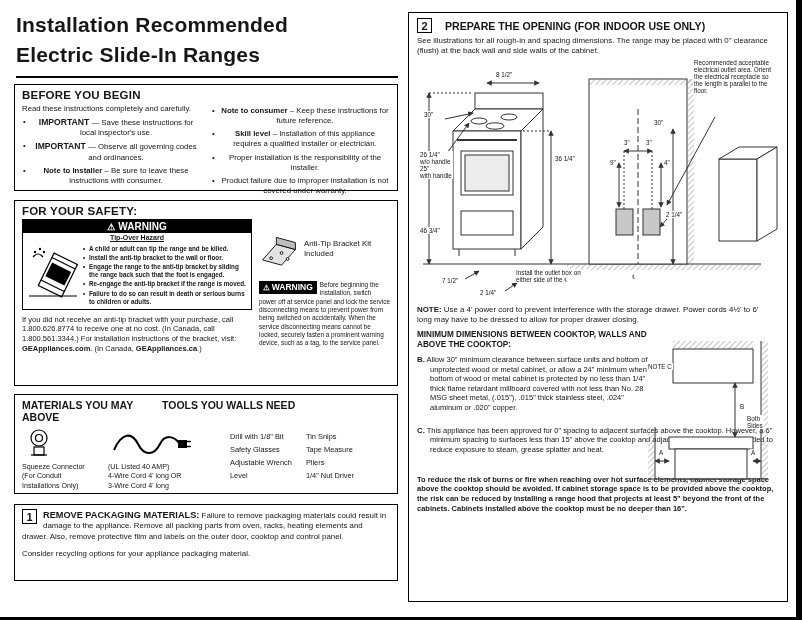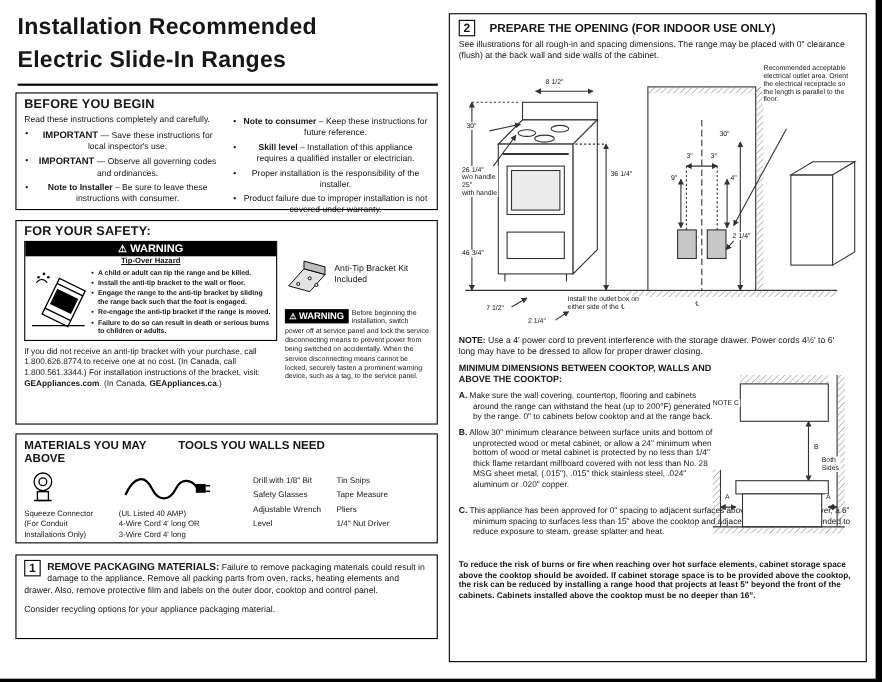--- a/index.html
+++ b/index.html
@@ -327,23 +327,20 @@
       <div class="dlab wrap" style="left:276px;top:0; width:86px;">Recommended acceptable electrical outlet area. Orient the electrical receptacle so the length is parallel to the floor.</div>
     </div>
 
     <p class="note2">
       <b>NOTE:</b><span> Use a 4' power cord to prevent interference with the storage drawer. Power cords 4½' to 6' long may have to be dressed to allow for proper drawer closing.</span>
     </p>
 
     <p class="mindim-h">MINIMUM DIMENSIONS BETWEEN COOKTOP, WALLS AND ABOVE THE COOKTOP:</p>
 
     <p class="abc-item narrow">
-      <b>A.</b> <span>Make sure the wall covering, countertop, flooring and cabinets around the range can withstand the heat (up to 200°F) generated by the range. 0" to cabinets below cooktop and at the range back.</span>
-    </p>
-    <p class="abc-item narrow">
       <b>B.</b> <span>Allow 30" minimum clearance between surface units and bottom of unprotected wood or metal cabinet, or allow a 24" minimum when bottom of wood or metal cabinet is protected by no less than 1/4" thick flame retardant millboard covered with not less than No. 28 MSG sheet metal, (.015"), .015" thick stainless steel, .024" aluminum or .020" copper.</span>
     </p>
     <p class="abc-item" id="item-c">
       <b>C.</b> <span>This appliance has been approved for 0" spacing to adjacent surfaces above the cooktop. However, a 6" minimum spacing to surfaces less than 15" above the cooktop and adjacent cabinet is recommended to reduce exposure to steam, grease splatter and heat.</span>
     </p>
 
     <p class="closing">To reduce the risk of burns or fire when reaching over hot surface elements, cabinet storage space above the cooktop should be avoided. If cabinet storage space is to be provided above the cooktop, the risk can be reduced by installing a range hood that projects at least 5" beyond the front of the cabinets. Cabinets installed above the cooktop must be no deeper than 16".</p>
 
     <div class="diagram2">
       <svg width="132" height="148" viewBox="0 0 132 148">

